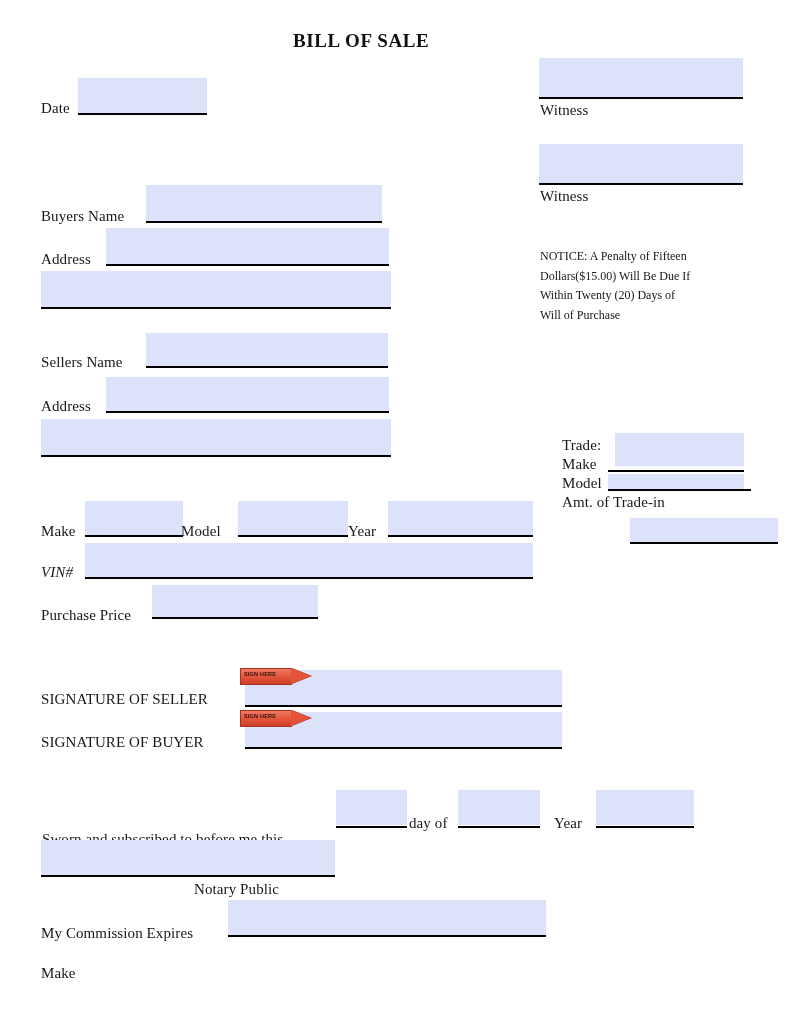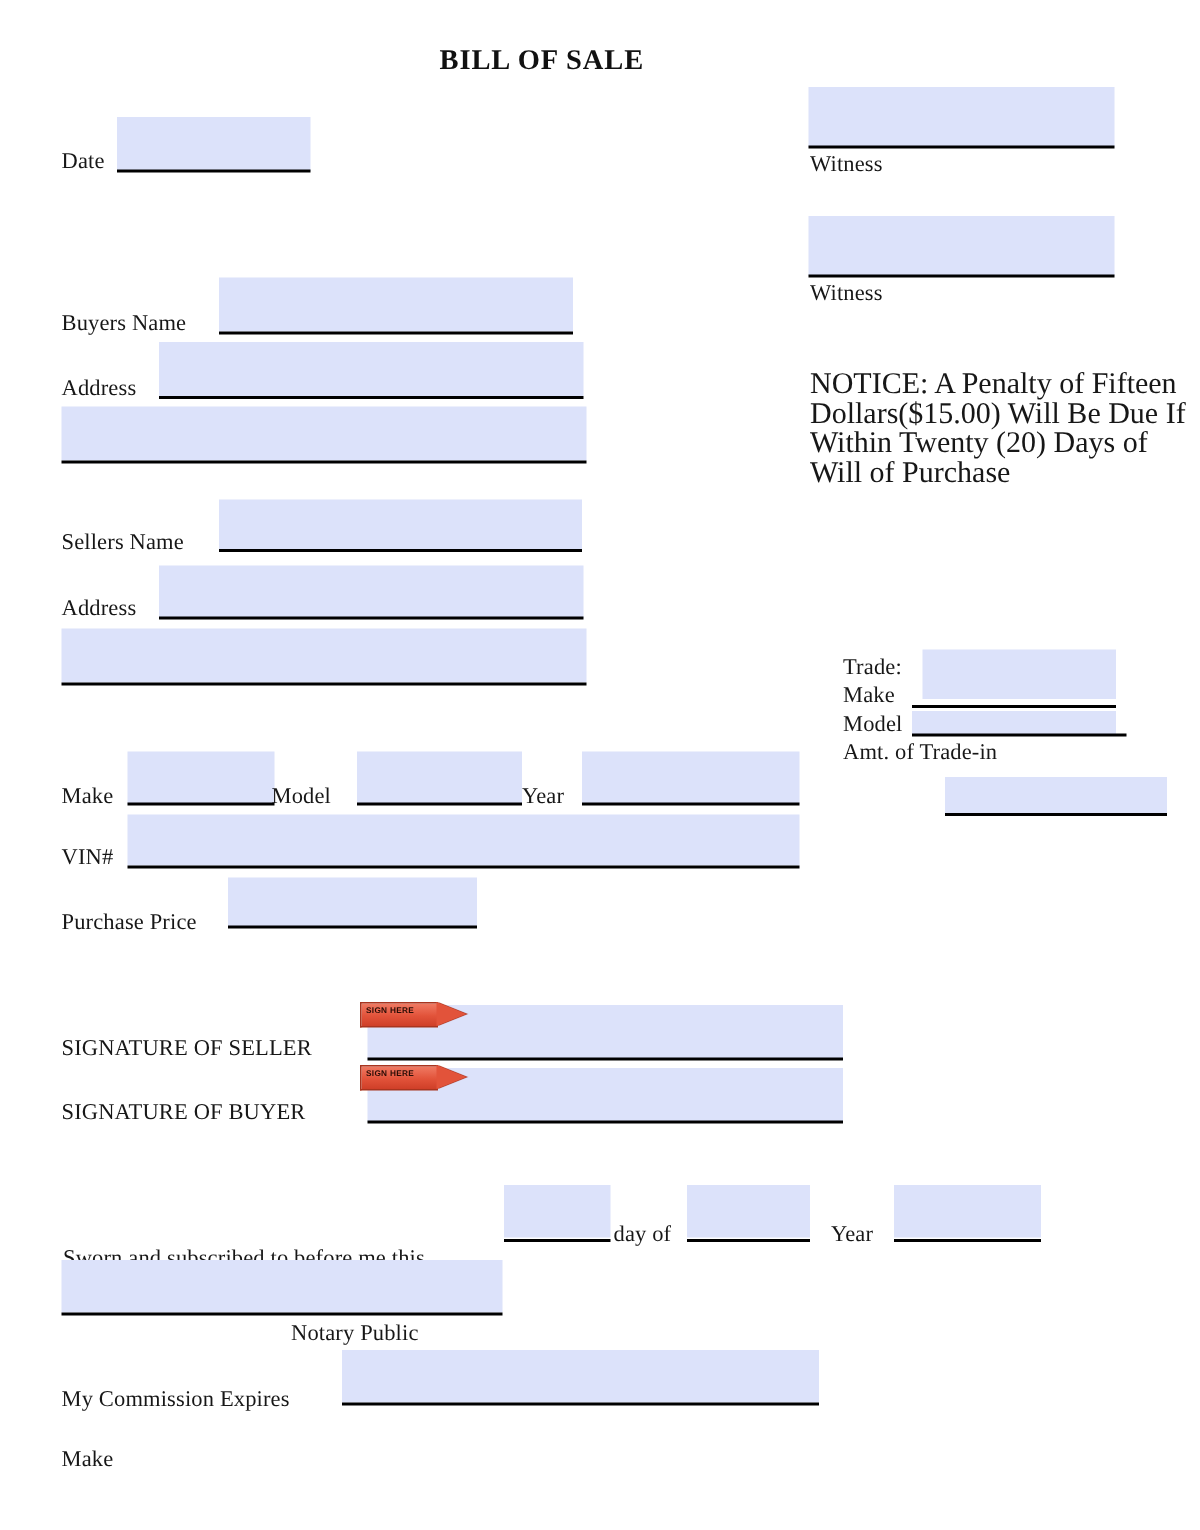--- a/index.html
+++ b/index.html
@@ -57,21 +57,21 @@
   .rule {
     position: absolute;
     height: 2px;
     background: #000000;
   }
 
   
   .para {
     position: absolute;
     font-family: "Liberation Serif", "DejaVu Serif", serif;
-    font-size: 20px;
+    font-size: 12px;
     line-height: 19.5px;
     color: #171717;
   }
   .para div { white-space: nowrap; }
 
   
   .signflag {
     position: absolute;
     width: 72px;
     height: 17px;
@@ -180,21 +180,21 @@
   <div class="fld" style="left:238px; top:501px; width:110px; height:35px;"></div>
   <div class="rule" style="left:238px; top:535px; width:110px;"></div>
   <div class="lbl" style="left:181px; top:523px;">Model</div>
 
   <div class="fld" style="left:388px; top:501px; width:145px; height:35px;"></div>
   <div class="rule" style="left:388px; top:535px; width:145px;"></div>
   <div class="lbl" style="left:348px; top:523px;">Year</div>
 
   <div class="fld" style="left:85px; top:543px; width:448px; height:34px;"></div>
   <div class="rule" style="left:85px; top:577px; width:448px;"></div>
-  <div class="lbl" style="left:41px; top:564px;">VIN#</div>
+  <div class="lbl" style="left:41px; top:564px;font-style:italic;">VIN#</div>
 
   <div class="fld" style="left:152px; top:585px; width:166px; height:33px;"></div>
   <div class="rule" style="left:152px; top:617px; width:166px;"></div>
   <div class="lbl" style="left:41px; top:607px;">Purchase Price</div>
 
   <div class="fld" style="left:245px; top:670px; width:317px; height:36px;"></div>
   <div class="rule" style="left:245px; top:705px; width:317px;"></div>
   <div class="lbl" style="left:41px; top:691px;">SIGNATURE OF SELLER</div>
   <div class="signflag" style="left:240px; top:668px;">
     <div class="body"></div>

